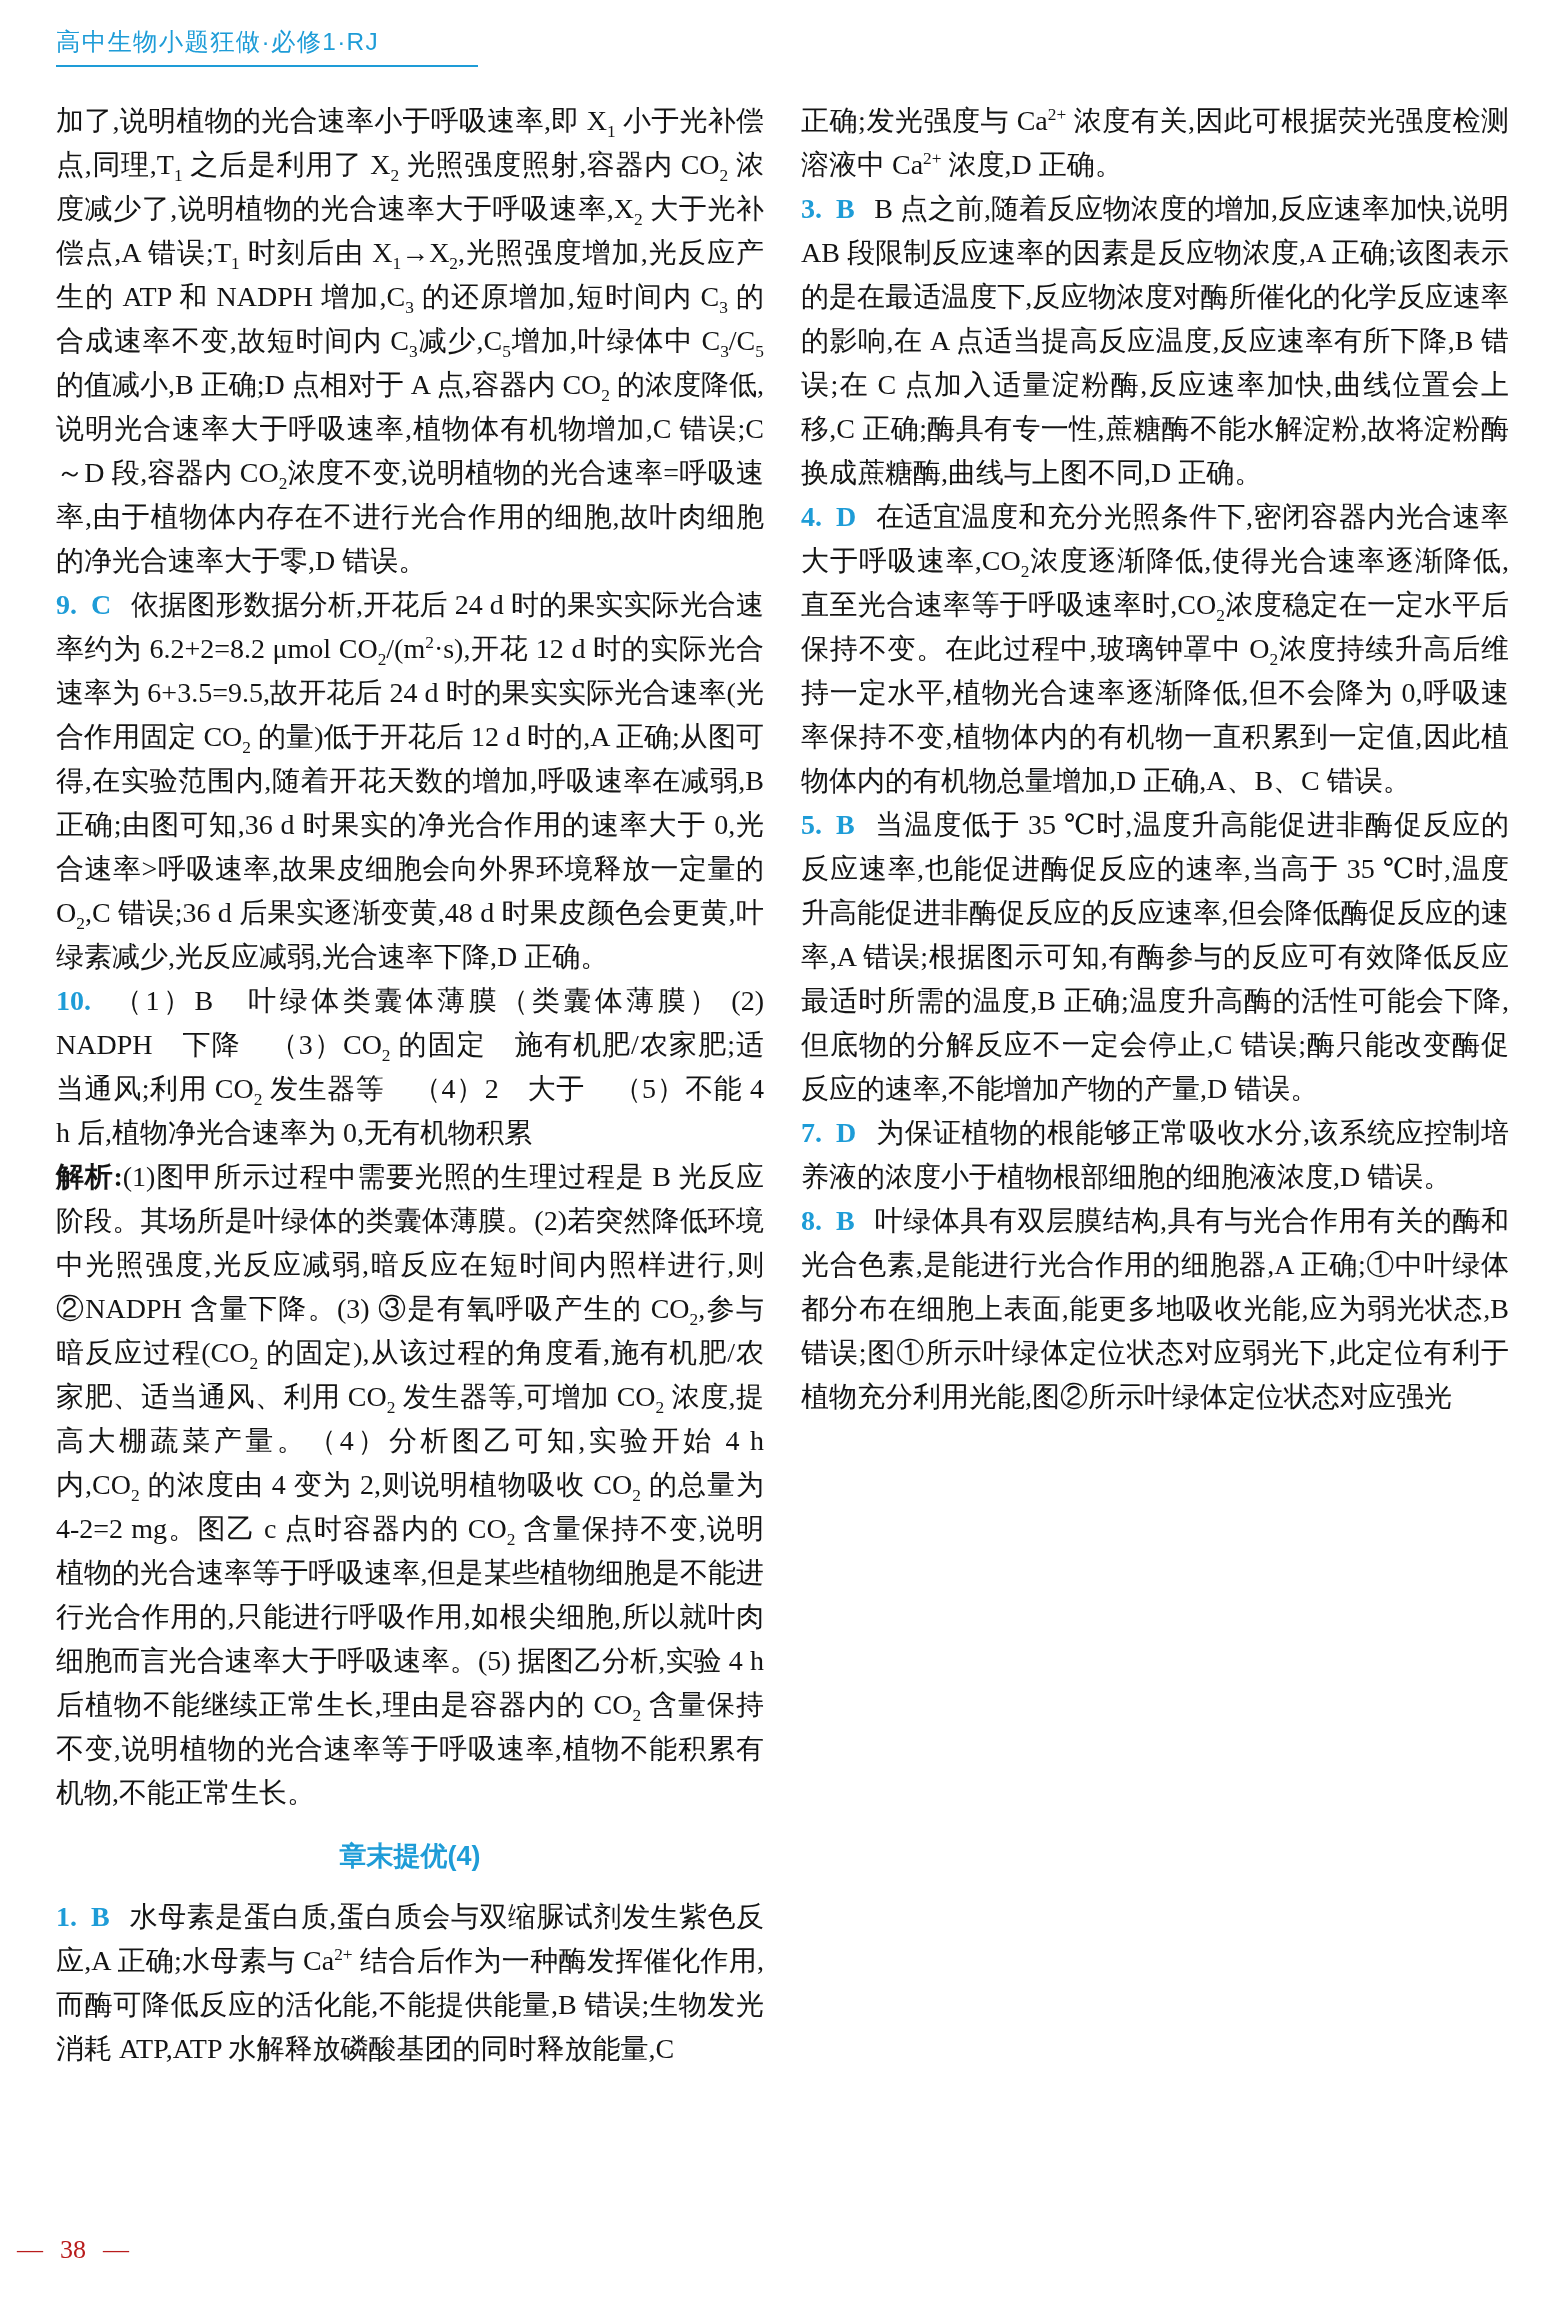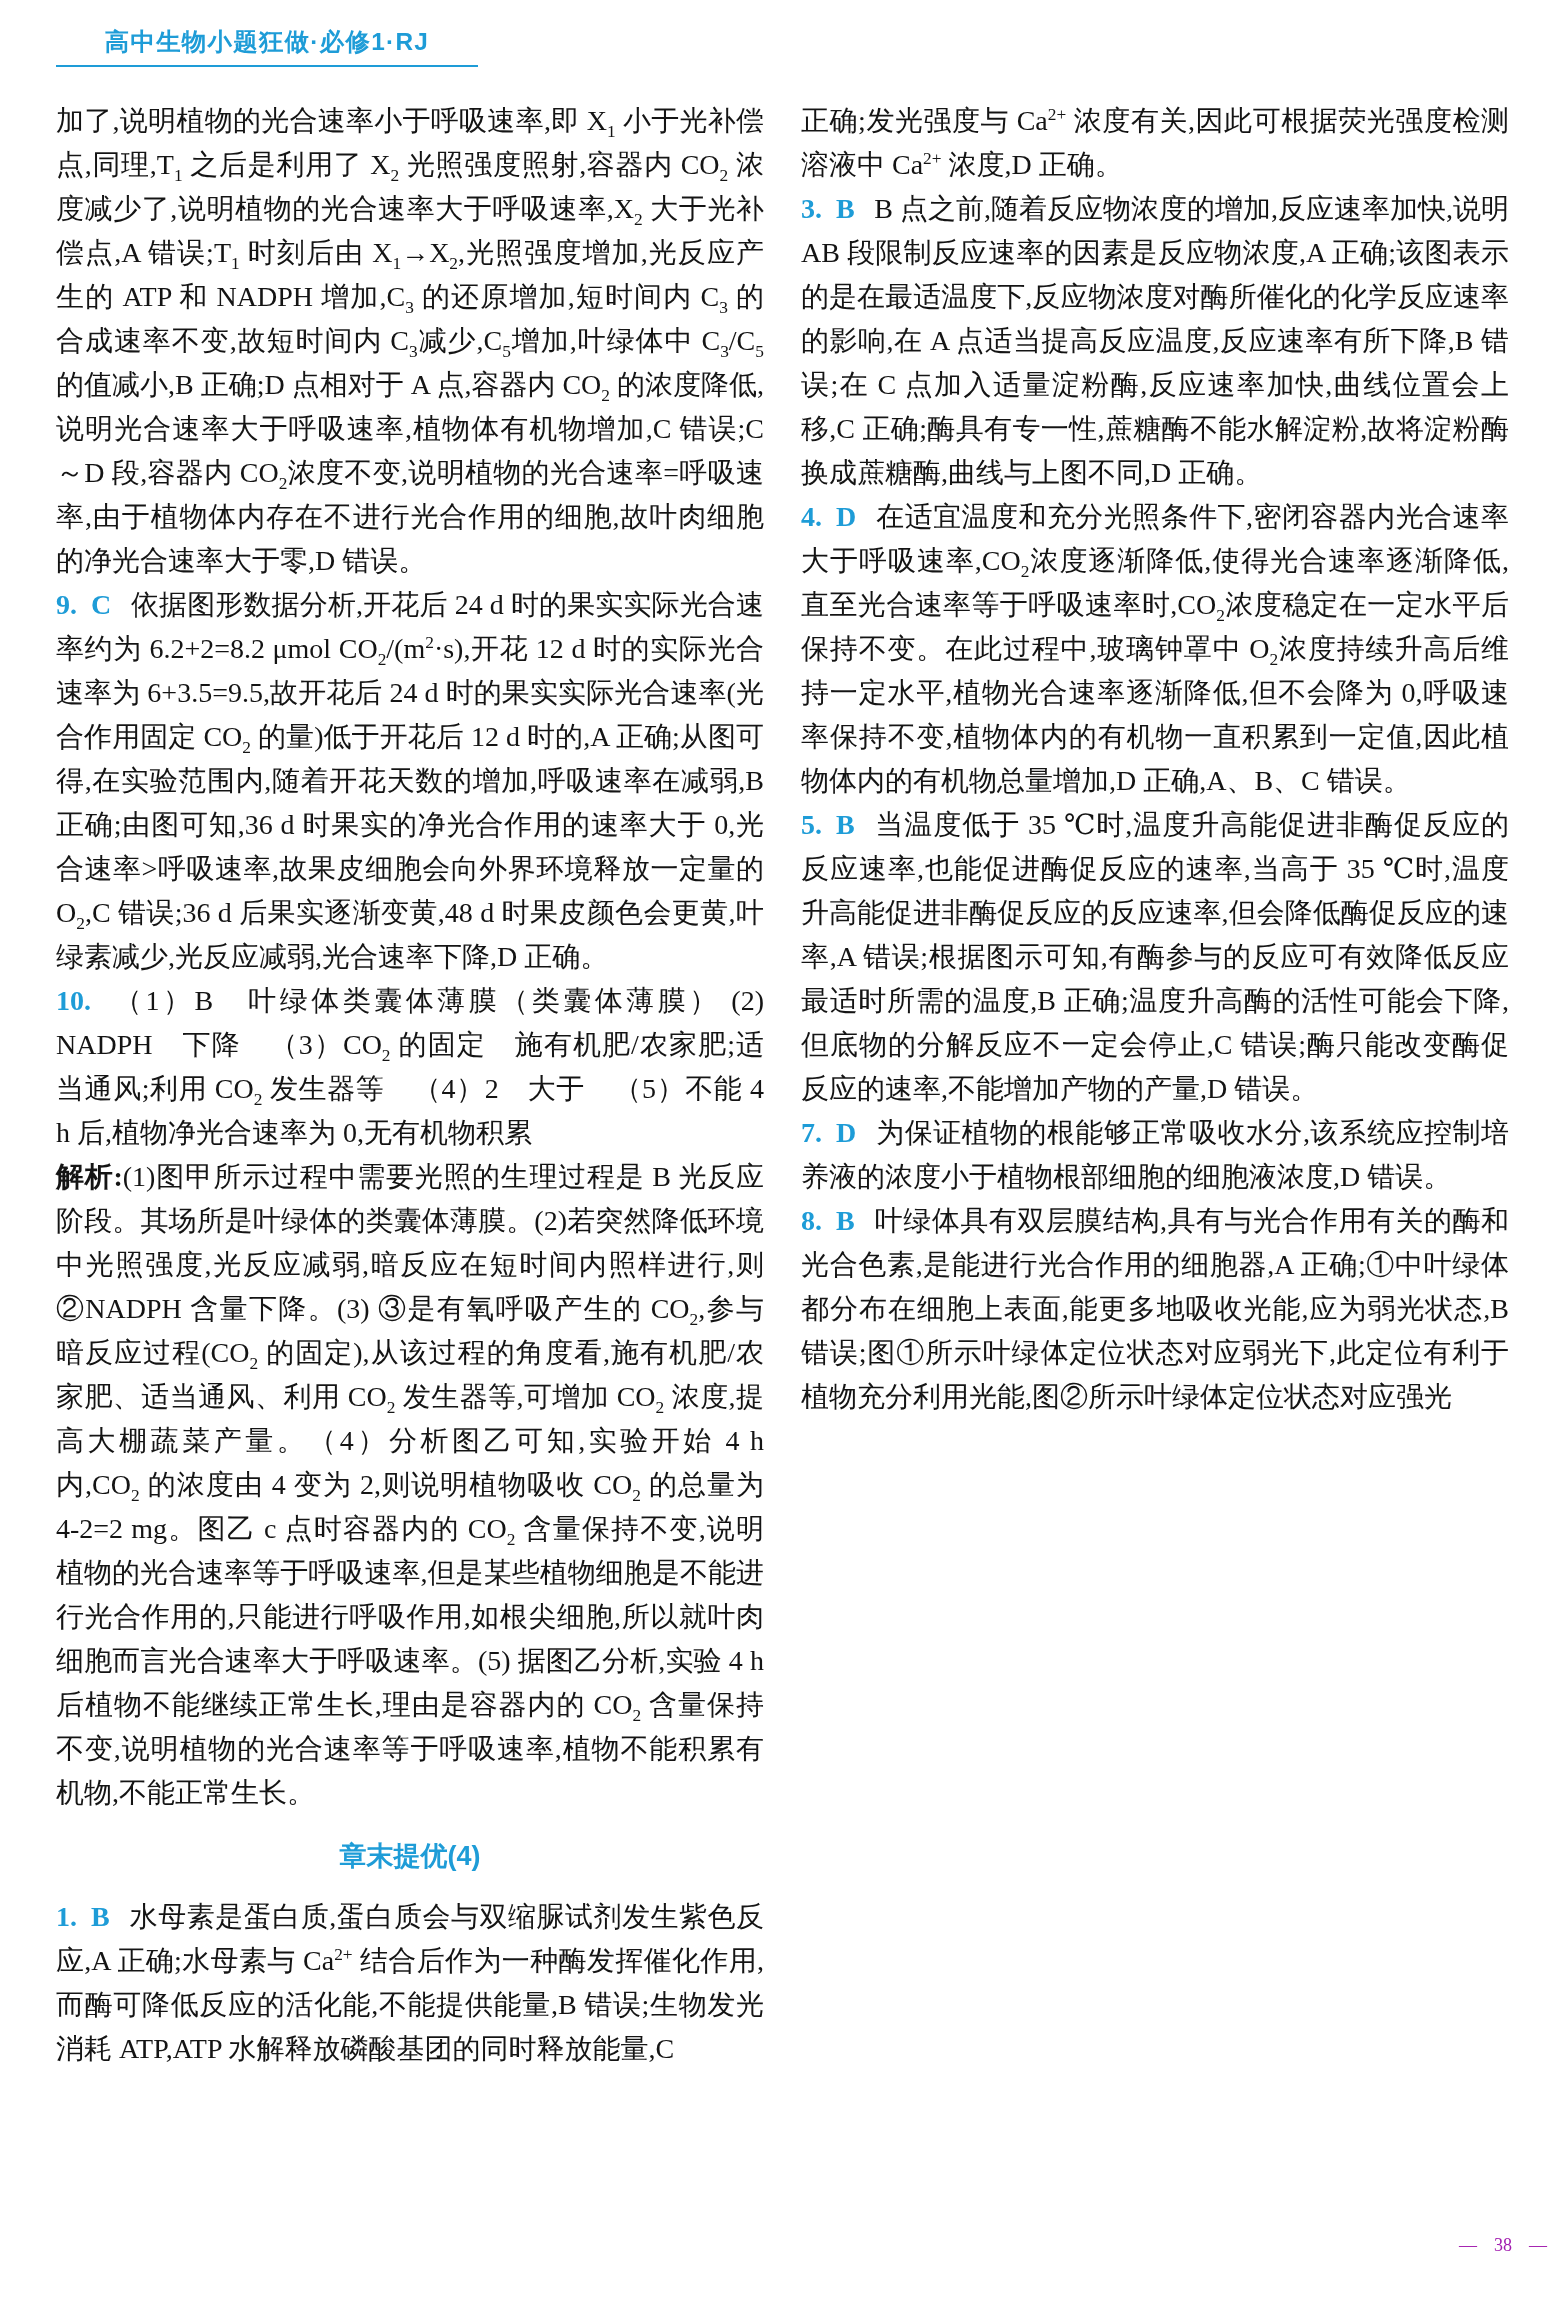--- a/index.html
+++ b/index.html
@@ -7,26 +7,25 @@
     position:relative;
     width:1564px;height:2319px;
     background:#ffffff;
     overflow:hidden;
     font-family:"Liberation Serif","DejaVu Serif",serif;
     color:#141414;
   }
   .header{position:absolute;left:56px;top:26px;}
   .header-title{
     font-family:"Liberation Sans","DejaVu Sans",sans-serif;
-    font-weight:bold;
+    font-weight:normal;
     font-size:24.4px;
     color:#1e9cd7;
     letter-spacing:1.3px;
     white-space:nowrap;
-    text-align:center;
   }
   .header-rule{margin-top:6.6px;height:2px;width:422px;background:#1e9cd7;}
   .columns{
     position:absolute;left:56px;top:99px;
     width:1453px;
     display:flex;
     gap:37px;
   }
   .col{
     width:708px;
@@ -46,23 +45,23 @@
     color:#1e9cd7;
     font-weight:bold;
     font-size:27px;
     line-height:46px;
     text-align:center;
     margin:18.4px 0 16px 0;
   }
   sub,sup{font-size:62%;line-height:0;}
   .footer{
     position:absolute;left:0;top:2235px;width:100%;
-    text-align:right;
-    font-size:18px;
-    color:#a21caf;
+    text-align:left;
+    font-size:26px;
+    color:#b91c1c;
   }
   .footer .dash{margin:0 17px;}
 </style>
 </head>
 <body>
 
 <div class="page">
 
   <div class="header">
     <div class="header-title">高中生物小题狂做·必修1·RJ</div>

